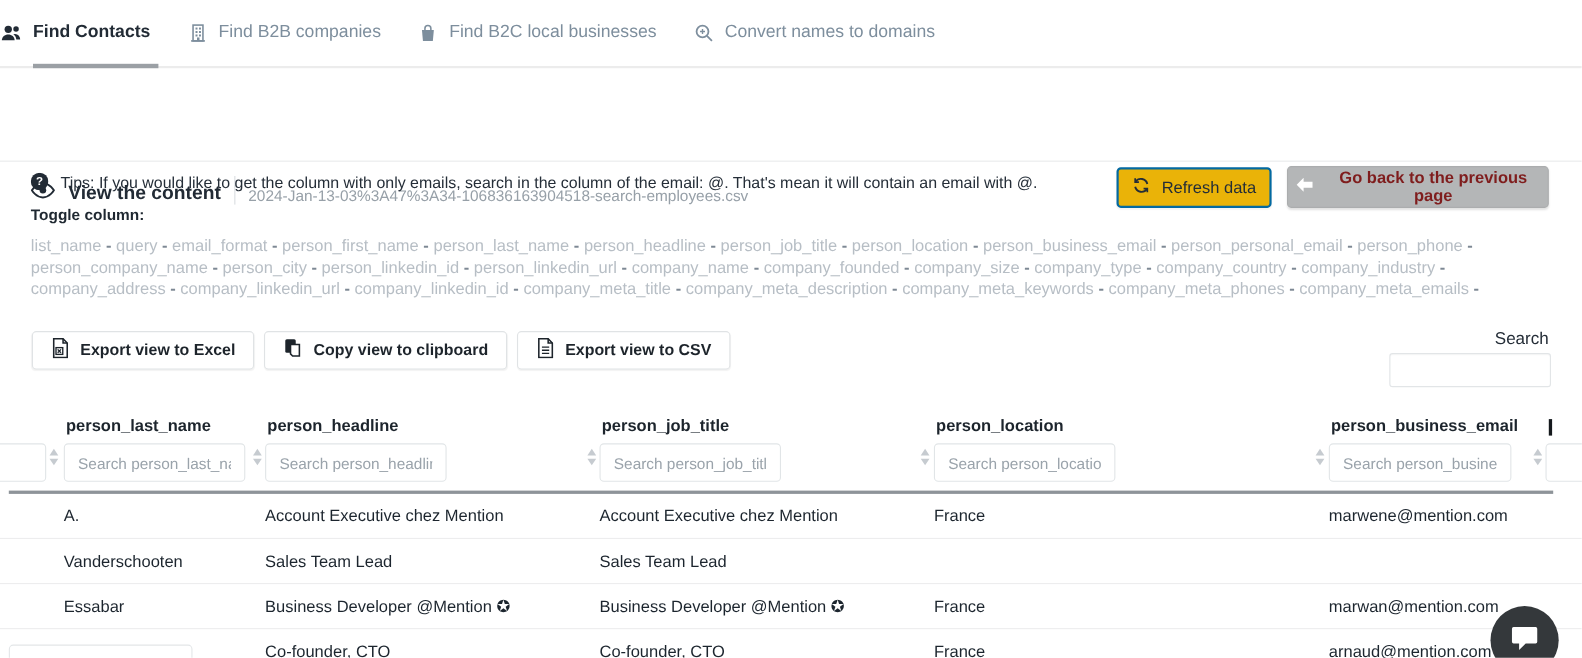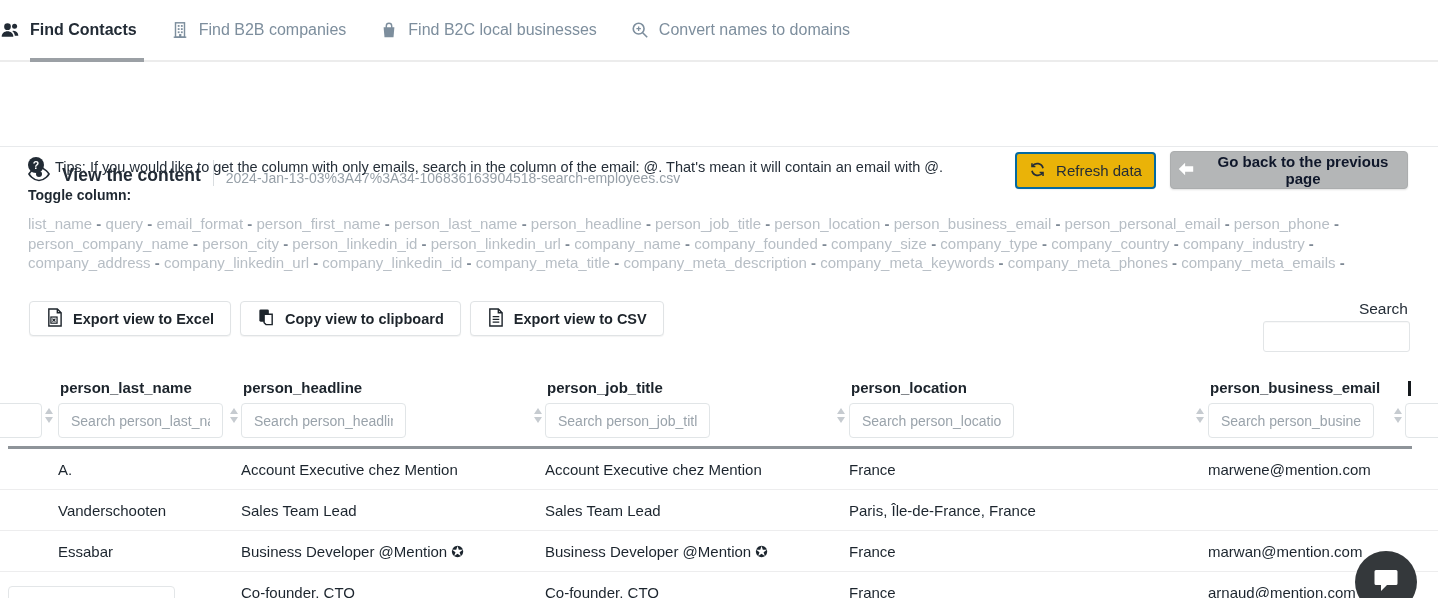--- a/index.html
+++ b/index.html
@@ -18,21 +18,21 @@
   
   .pagehead{position:absolute;top:64px;left:0;width:1438px;height:82px;background:#fff;border-bottom:1px solid #e8eaec;}
   .view-title{position:absolute;left:28px;top:90px;height:32px;display:flex;align-items:flex-end;gap:12px;}
   .view-title .title{font-size:17.5px;font-weight:bold;color:#222b35;}
   .vdivider{width:1px;height:26px;background:#d9dde0;}
   .filename{font-size:14px;color:#97a0a8;}
   .btn{display:flex;align-items:center;justify-content:center;gap:10px;border-radius:4px;cursor:pointer;box-sizing:border-box;}
   .btn-refresh{position:absolute;left:1015px;top:88px;width:141px;height:37px;background:#eab308;
     border:2px solid #0369a1;color:#242d37;font-size:15px;font-weight:400;box-shadow:0 1px 1px rgba(0,0,0,.04);}
   .btn-goback{position:absolute;left:1170px;top:87px;width:238px;height:38px;background:#b4b6b7;
-    border:1px solid #abadae;color:#0f172a;font-size:15px;font-weight:bold;box-shadow:0 1px 2px rgba(0,0,0,.12);}
+    border:1px solid #abadae;color:#7f1d1d;font-size:15px;font-weight:bold;box-shadow:0 1px 2px rgba(0,0,0,.12);}
   
   .tips{position:absolute;left:28px;top:157px;display:flex;align-items:center;gap:11px;font-size:14.5px;color:#252e38;}
   .toggle-label{position:absolute;left:28px;top:187px;font-size:14px;font-weight:bold;color:#1f2831;}
   .toggle-list{position:absolute;left:28px;top:214px;width:1335px;font-size:15px;line-height:19.5px;color:#b7bec5;}
   .tc-name{color:#b7bec5;cursor:pointer;}
   .tc-sep{color:#7d8894;font-weight:bold;}
   
   .exports{position:absolute;left:29px;top:301px;display:flex;gap:9px;}
   .btn-export{height:35px;padding:0 16px;background:#fff;border:1px solid #e0e3e5;color:#1d242b;
     font-size:14.5px;font-weight:600;box-shadow:0 1px 1px rgba(0,0,0,.05);}
@@ -250,21 +250,20 @@
   <div class="tcell" style="left:58px;">A.</div>
   <div class="tcell" style="left:241px;">Account Executive chez Mention</div>
   <div class="tcell" style="left:545px;">Account Executive chez Mention</div>
   <div class="tcell" style="left:849px;">France</div>
   <div class="tcell" style="left:1208px;">marwene@mention.com</div>
 </div>
 <div class="trow" style="top:490px;">
   <div class="tcell" style="left:58px;">Vanderschooten</div>
   <div class="tcell" style="left:241px;">Sales Team Lead</div>
   <div class="tcell" style="left:545px;">Sales Team Lead</div>
-  <div class="tcell" style="left:849px;">Paris, Île-de-France, France</div>
 </div>
 <div class="trow" style="top:531px;">
   <div class="tcell" style="left:58px;">Essabar</div>
   <div class="tcell" style="left:241px;">Business Developer @Mention ✪</div>
   <div class="tcell" style="left:545px;">Business Developer @Mention ✪</div>
   <div class="tcell" style="left:849px;">France</div>
   <div class="tcell" style="left:1208px;">marwan@mention.com</div>
 </div>
 <div class="trow" style="top:572px;border-bottom:none;">
   <div class="row4-box"></div>

